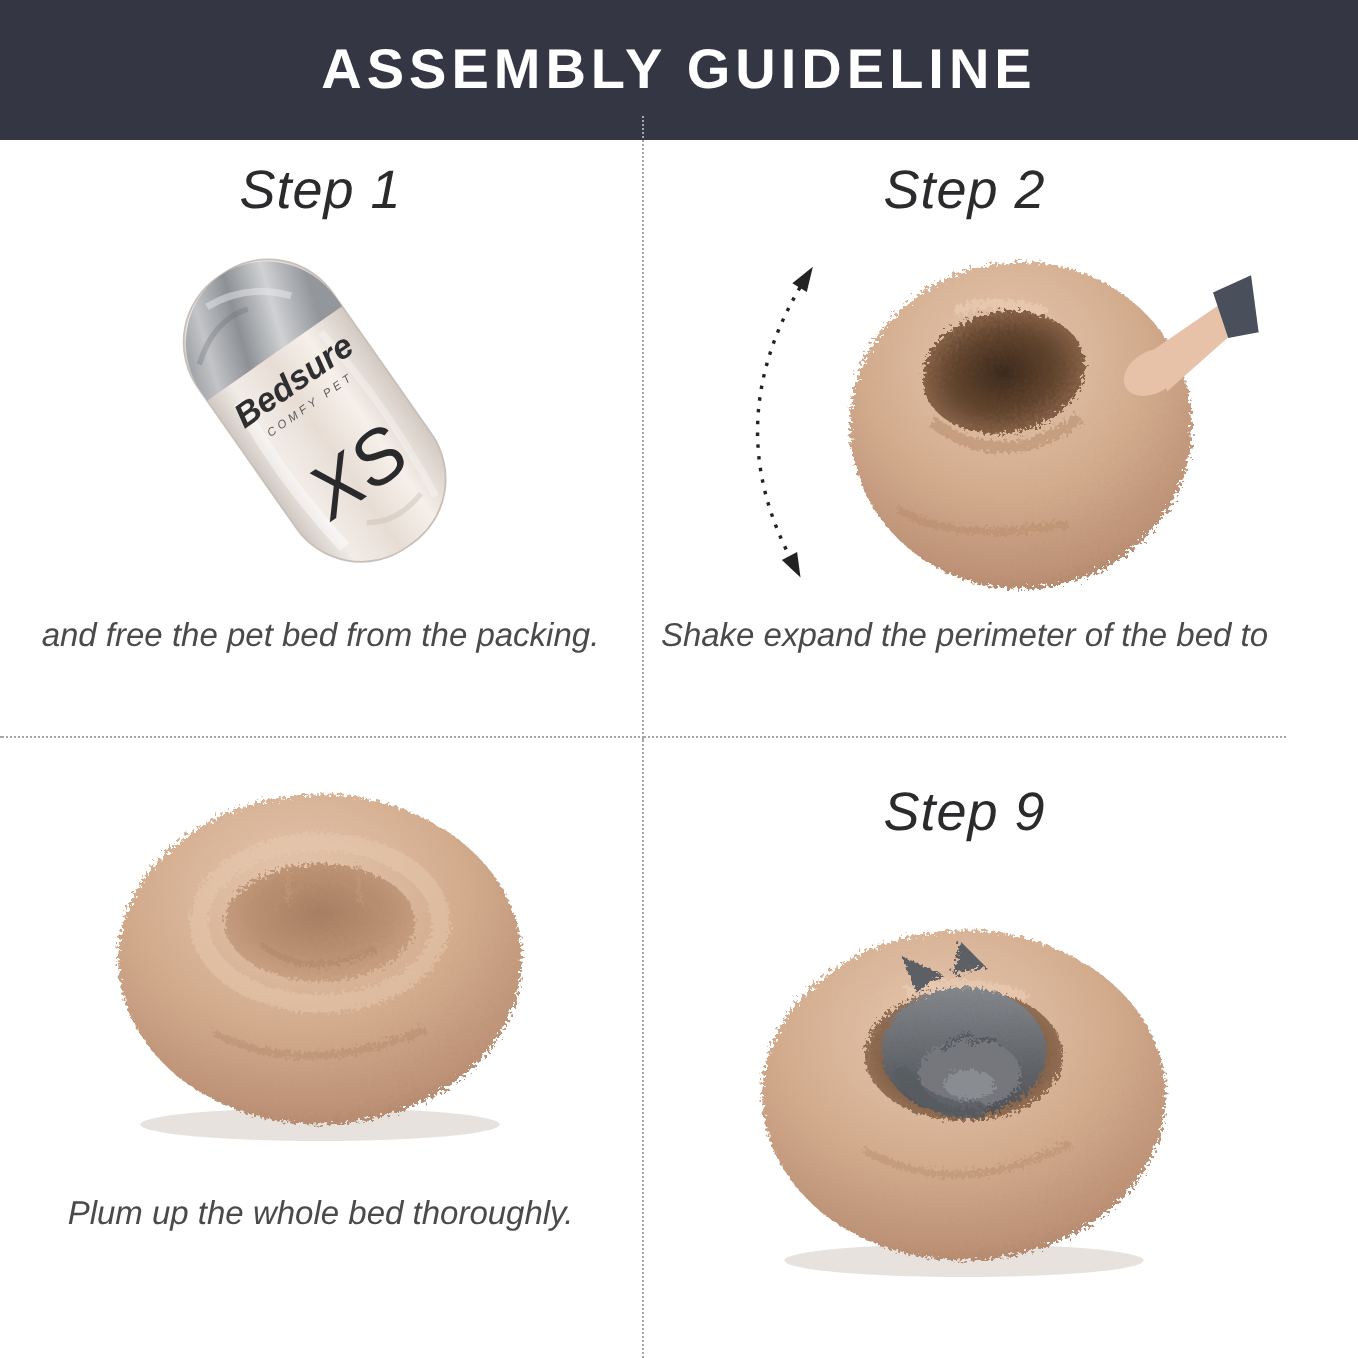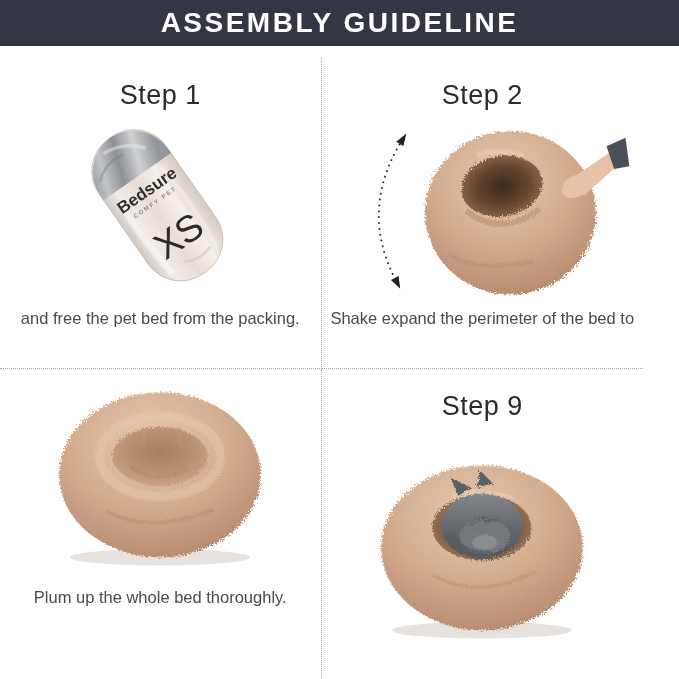--- a/index.html
+++ b/index.html
@@ -5,32 +5,32 @@
   html,body { margin:0; padding:0; background:#ffffff; }
   * { box-sizing:border-box; }
   body { font-family:"Liberation Sans", sans-serif; }
 
   .page {
     position:relative; width:679px; height:679px; background:#fff;
     overflow:hidden; margin:0 auto;
   }
 
   .header {
-    position:absolute; top:0; left:0; width:679px; height:46px;
+    position:absolute; top:0; left:0; width:679px; height:70px;
     background:var(--header_bg, #353644);
     display:flex; align-items:center; justify-content:center;
   }
   .header h1 {
     margin:0; color:var(--header_text, #ffffff);
     font-size:28px; font-weight:800; letter-spacing:2.5px;
   }
 
   .grid {
     position:absolute; top:58px; left:0; width:643px; height:621px;
-    display:grid; grid-template-columns:1fr 1fr; grid-template-rows:1fr 1fr;
+    display:grid; grid-template-columns:1fr 1fr; grid-template-rows:1fr 1fr;font-style:italic;
   }
   .cell { display:flex; flex-direction:column; align-items:center; overflow:hidden; }
   .cell.b-right  { border-right:1px dotted var(--divider, #a7a7a7); }
   .cell.b-bottom { border-bottom:1px dotted var(--divider, #a7a7a7); }
 
   .step-title {
     margin:22px 0 0 0; font-size:27px; font-weight:500;
     color:var(--step_title, #2b2b2e); letter-spacing:0.5px;
   }
 
@@ -39,21 +39,21 @@
     min-height:0;
   }
 
   .caption {
     margin:0; width:100%; text-align:center;
     font-size:16.5px; line-height:24px; color:var(--caption, #4a4a4c);
     min-height:50px;
   }
   .caption span { display:block; }
   .row-top .caption    { margin-bottom:12px; }
-  .row-bottom .caption { margin-bottom:44px; }
+  .row-bottom .caption { margin-bottom:34px; }
 
   svg { display:block; }
   .svg-defs { position:absolute; width:0; height:0; }
   text { font-family:"Liberation Sans", sans-serif; }
 </style>
 </head>
 <body>
 
 <svg class="svg-defs" aria-hidden="true">
   <defs>

